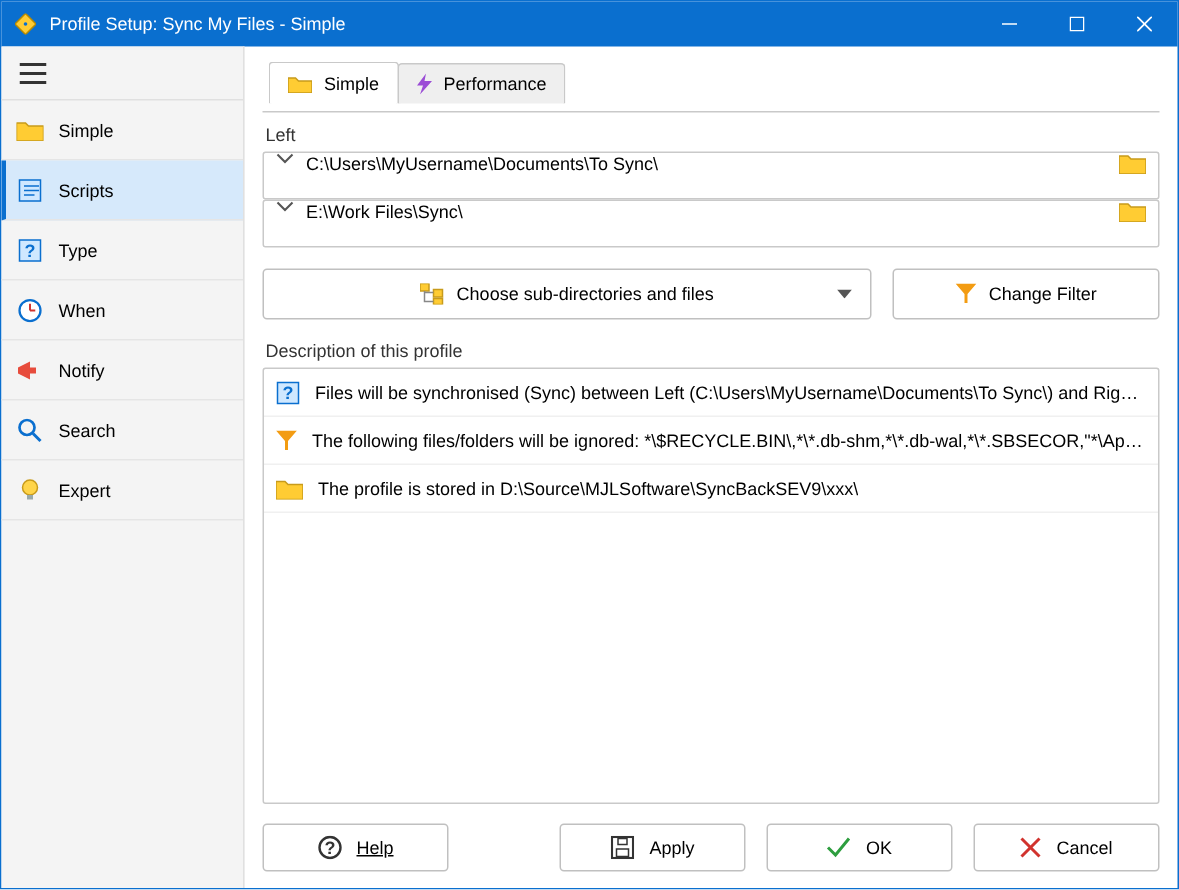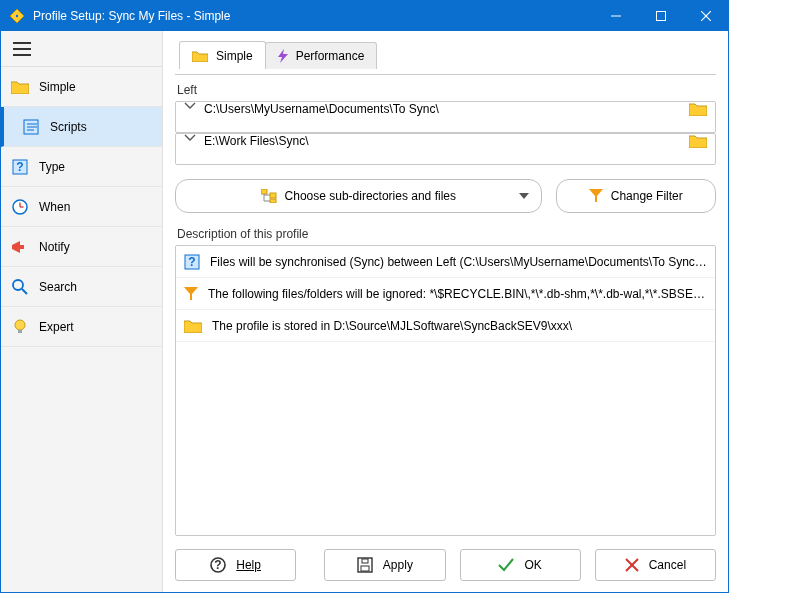--- a/index.html
+++ b/index.html
@@ -1,40 +1,40 @@
 <!DOCTYPE html>
 <html><head>
 <meta charset="utf-8">
 <style>
   * { box-sizing: border-box; margin: 0; padding: 0; font-family: "Segoe UI", Tahoma, sans-serif; font-size: 12px; }
   html, body { width: 786px; height: 593px; overflow: hidden; }
-  .window { width: 729px; height: 593px; border: 1px solid #0a6fcf; display: flex; flex-direction: column; background: #fff; }
+  .window { width: 786px; height: 593px; border: 1px solid #0a6fcf; display: flex; flex-direction: column; background: #fff; }
   .titlebar { height: 30px; background: #0a6fcf; display: flex; align-items: center; color: #fff; }
   .titlebar .app-icon { width: 16px; height: 16px; margin: 0 8px 0 8px; display:flex; align-items:center; justify-content:center; }
   .titlebar .title { flex: 1; font-size: 12px; color: #fff; }
   .winctrls { display: flex; height: 100%; }
   .winctrl { width: 45px; height: 30px; display:flex; align-items:center; justify-content:center; cursor:pointer; color:#fff; }
   .body { flex: 1; display: flex; min-height: 0; }
   .sidebar { width: 162px; background: #f4f4f4; border-right: 1px solid #e0e0e0; display:flex; flex-direction:column; }
   .hamburger { height: 36px; display:flex; align-items:center; padding-left: 12px; border-bottom: 1px solid #e0e0e0; }
   .nav-item { height: 40px; display:flex; align-items:center; padding-left:10px; border-bottom: 1px solid #e5e5e5; cursor:pointer; gap:10px; }
-  .nav-item.active { background:#d6e9fb; border-left:3px solid #0a6fcf; padding-left:18px; }
+  .nav-item.active { background:#d6e9fb; border-left:3px solid #0a6fcf; padding-left:7px; }
   .nav-item .ic { width:18px; height:18px; display:flex; align-items:center; justify-content:center; }
   .content { flex:1; display:flex; flex-direction:column; padding: 10px 12px 8px 12px; min-width:0; }
   .tabs { display:flex; align-items:flex-end; height:28px; margin-bottom:6px; margin-left:4px;}
   .tab { height:27px; border:1px solid #c9c9c9; border-bottom:none; background:#efefef; display:flex; align-items:center; padding:0 12px; gap:8px; cursor:pointer; border-radius:3px 3px 0 0; margin-right:-1px;}
   .tab.active { background:#fff; height:28px; position:relative; z-index:2;}
   .tabstrip-line { position:relative; height:1px; background:#c9c9c9; margin-top:-1px; z-index:1;}
   .section-label { color:#333; margin:8px 0 4px 2px; }
   .pathbox { height:32px; border:1px solid #c9c9c9; border-radius:2px; display:flex; align-items:flex-start; padding:0 8px; background:#fff; }
   .pathbox .chev { margin-right:8px; color:#555;}
   .pathbox .txt { flex:1; overflow:hidden; white-space:nowrap; text-overflow:ellipsis;}
   .pathbox .folder { width:18px; height:14px; }
   .btnrow { display:flex; gap:14px; margin-top:14px; margin-bottom:14px;}
-  .btn { border:1px solid #c0c0c0; border-radius:13px; background:#fff; height:34px; display:flex; align-items:center; justify-content:center; cursor:pointer; gap:8px; }
+  .btn { border:1px solid #c0c0c0; border-radius:3px; background:#fff; height:34px; display:flex; align-items:center; justify-content:center; cursor:pointer; gap:8px; }
   .btn.big { flex: 2.3; position:relative; }
   .btn.big .ddchev { position:absolute; right:12px; }
   .btn.med { flex: 1; justify-content: center; }
   .desc { display:flex; flex-direction:column; flex:1; min-height:0; }
   .desclist { border:1px solid #c9c9c9; border-radius:2px; flex:1; background:#fff; overflow:hidden;}
   .descrow { height:32px; display:flex; align-items:center; padding:0 8px; gap:10px; border-bottom:1px solid #f0f0f0; white-space:nowrap; overflow:hidden; }
   .descrow .dtxt { overflow:hidden; text-overflow:ellipsis; white-space:nowrap; }
   .footer { height:48px; display:flex; align-items:center; gap:14px; padding-top:10px;}
   .footer .spacer { flex:1; }
   .footbtn { width:124px; height:32px; border:1px solid #c0c0c0; border-radius:3px; background:#fff; display:flex; align-items:center; justify-content:center; gap:10px; cursor:pointer;}

